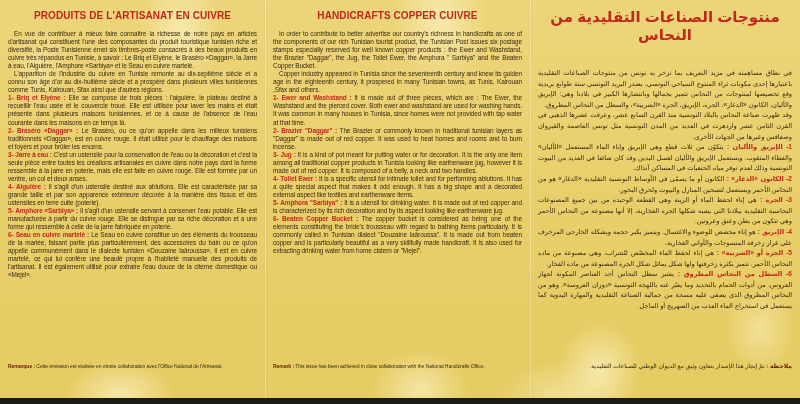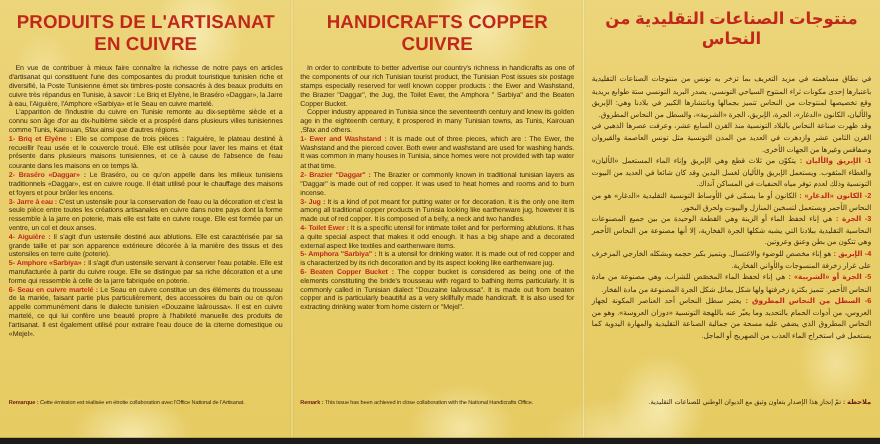--- a/index.html
+++ b/index.html
@@ -31,21 +31,21 @@
     }
     .col {
       position: absolute; top: 0; bottom: 6px; z-index: 3; box-sizing: border-box;
       padding: 6px 8px 0 8px;
     }
     .col-fr { left: 0; width: 265px; }
     .col-en { left: 265px; width: 265px; }
     .col-ar { left: 530px; width: 270px; direction: rtl; }
     .title {
       color: #c0281c; font-weight: bold; text-align: center; margin: 4px 0 9px 0;
-      font-size: 17px; letter-spacing: 0.1px;
+      font-size: 10px; letter-spacing: 0.1px;
     }
     .col-ar .title { font-size: 15px; margin-top: 2px; margin-bottom: 24px; }
     .para {
       font-family: "Liberation Sans Narrow", "Liberation Sans", sans-serif;
       font-size: 6.45px; line-height: 8.05px; text-align: justify; margin: 0;
       text-indent: 6px; letter-spacing: -0.1px;
     }
     .col-ar .para { font-size: 6.6px; line-height: 10.6px; text-indent: 0; }
     .item { font-size: 6.45px; line-height: 8.05px; text-align: justify; margin: 0; letter-spacing: -0.1px; }
     .col-ar .item { font-size: 6.6px; line-height: 10.6px; }

